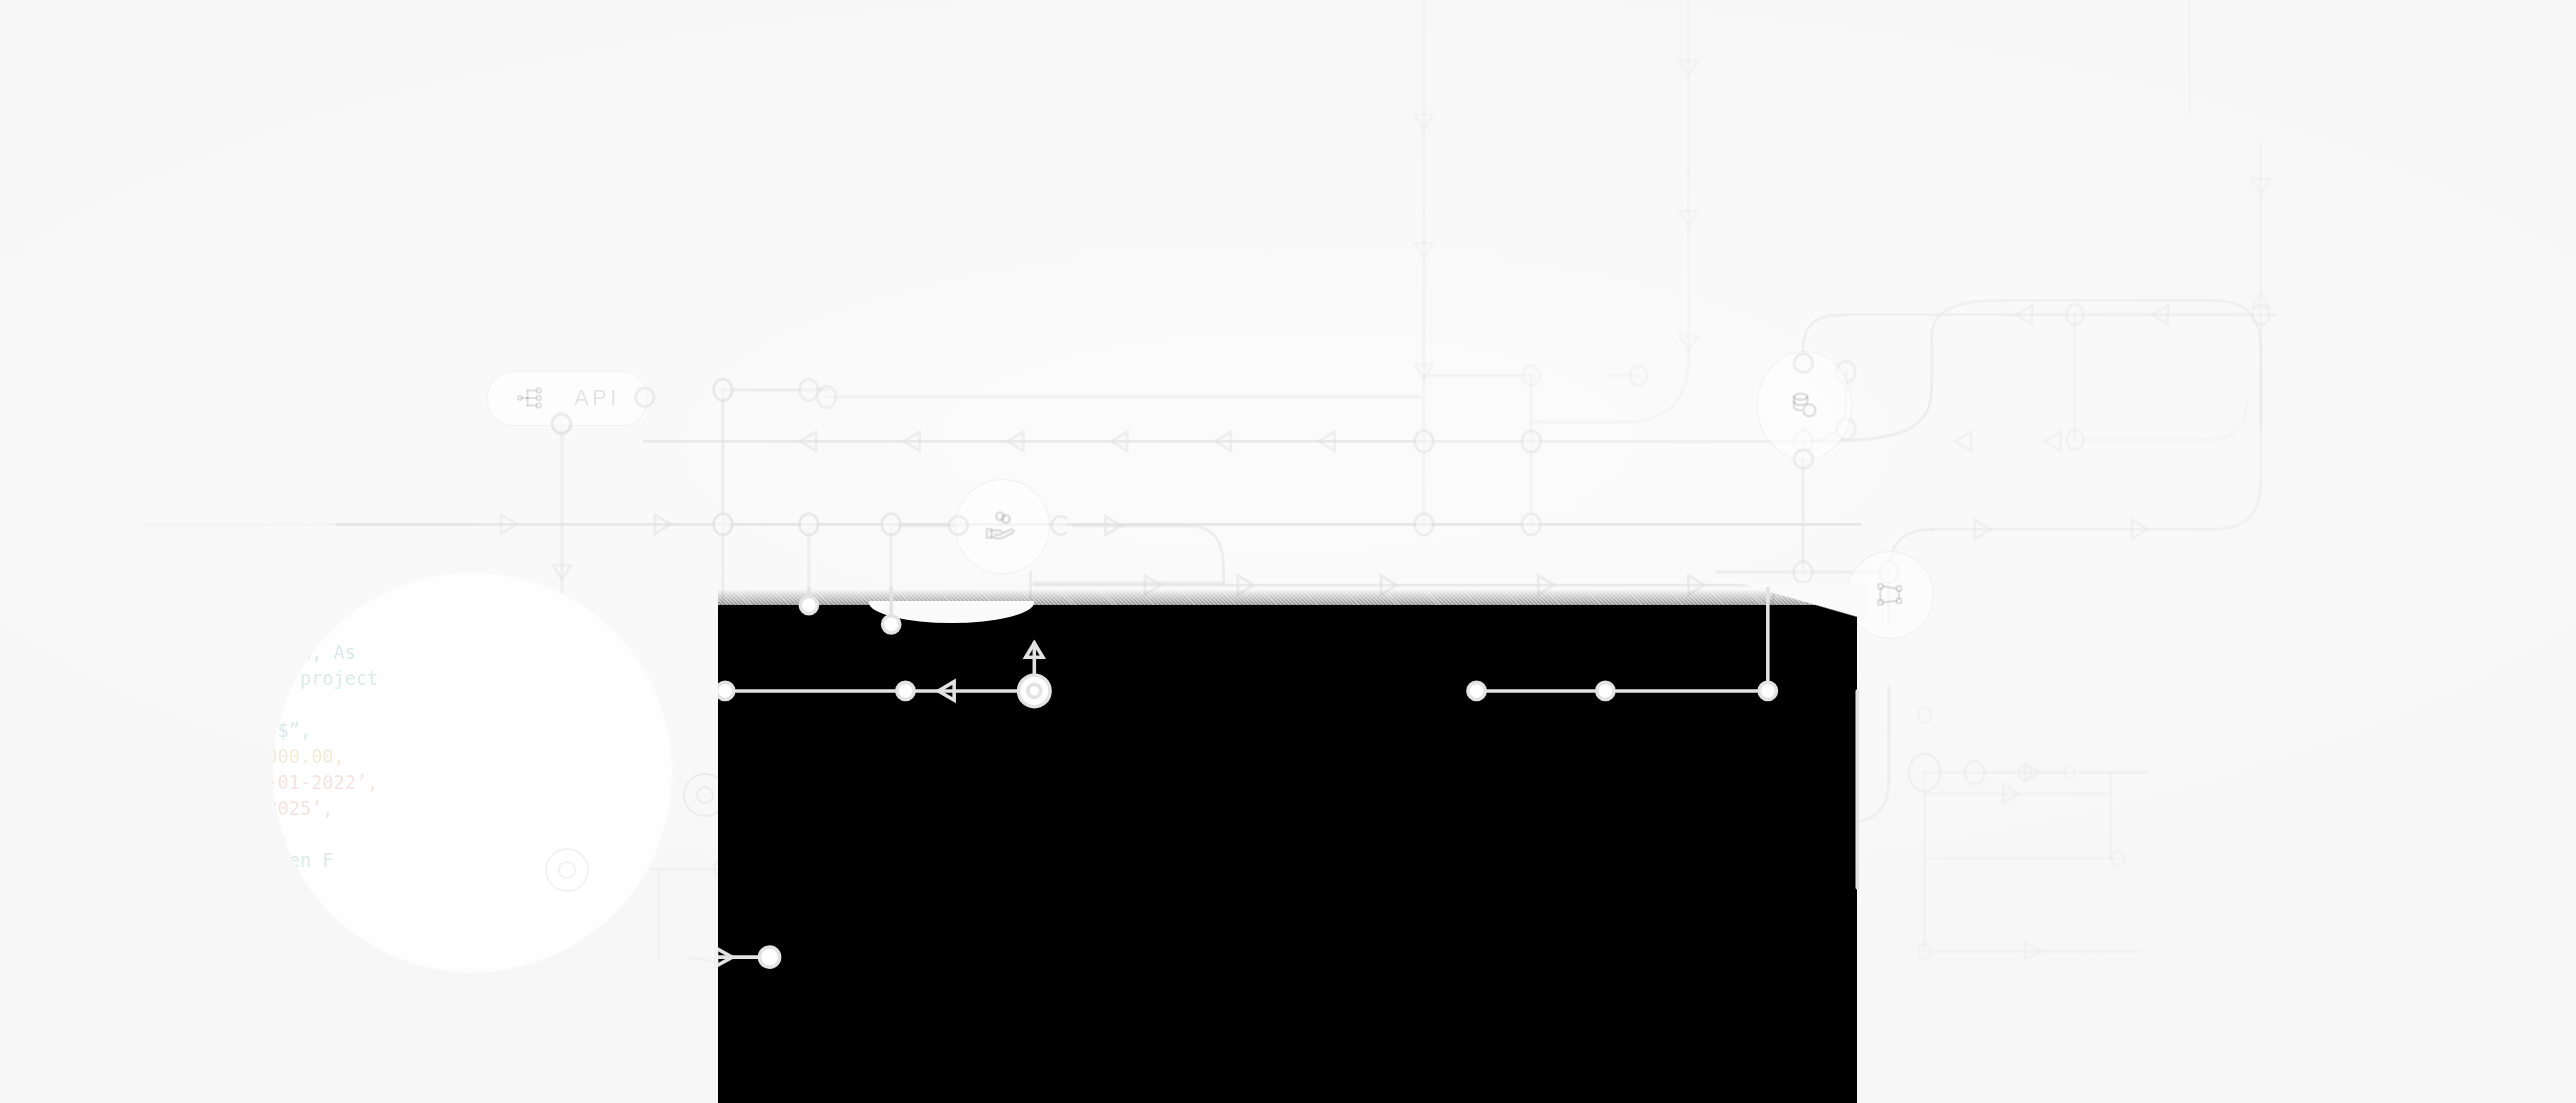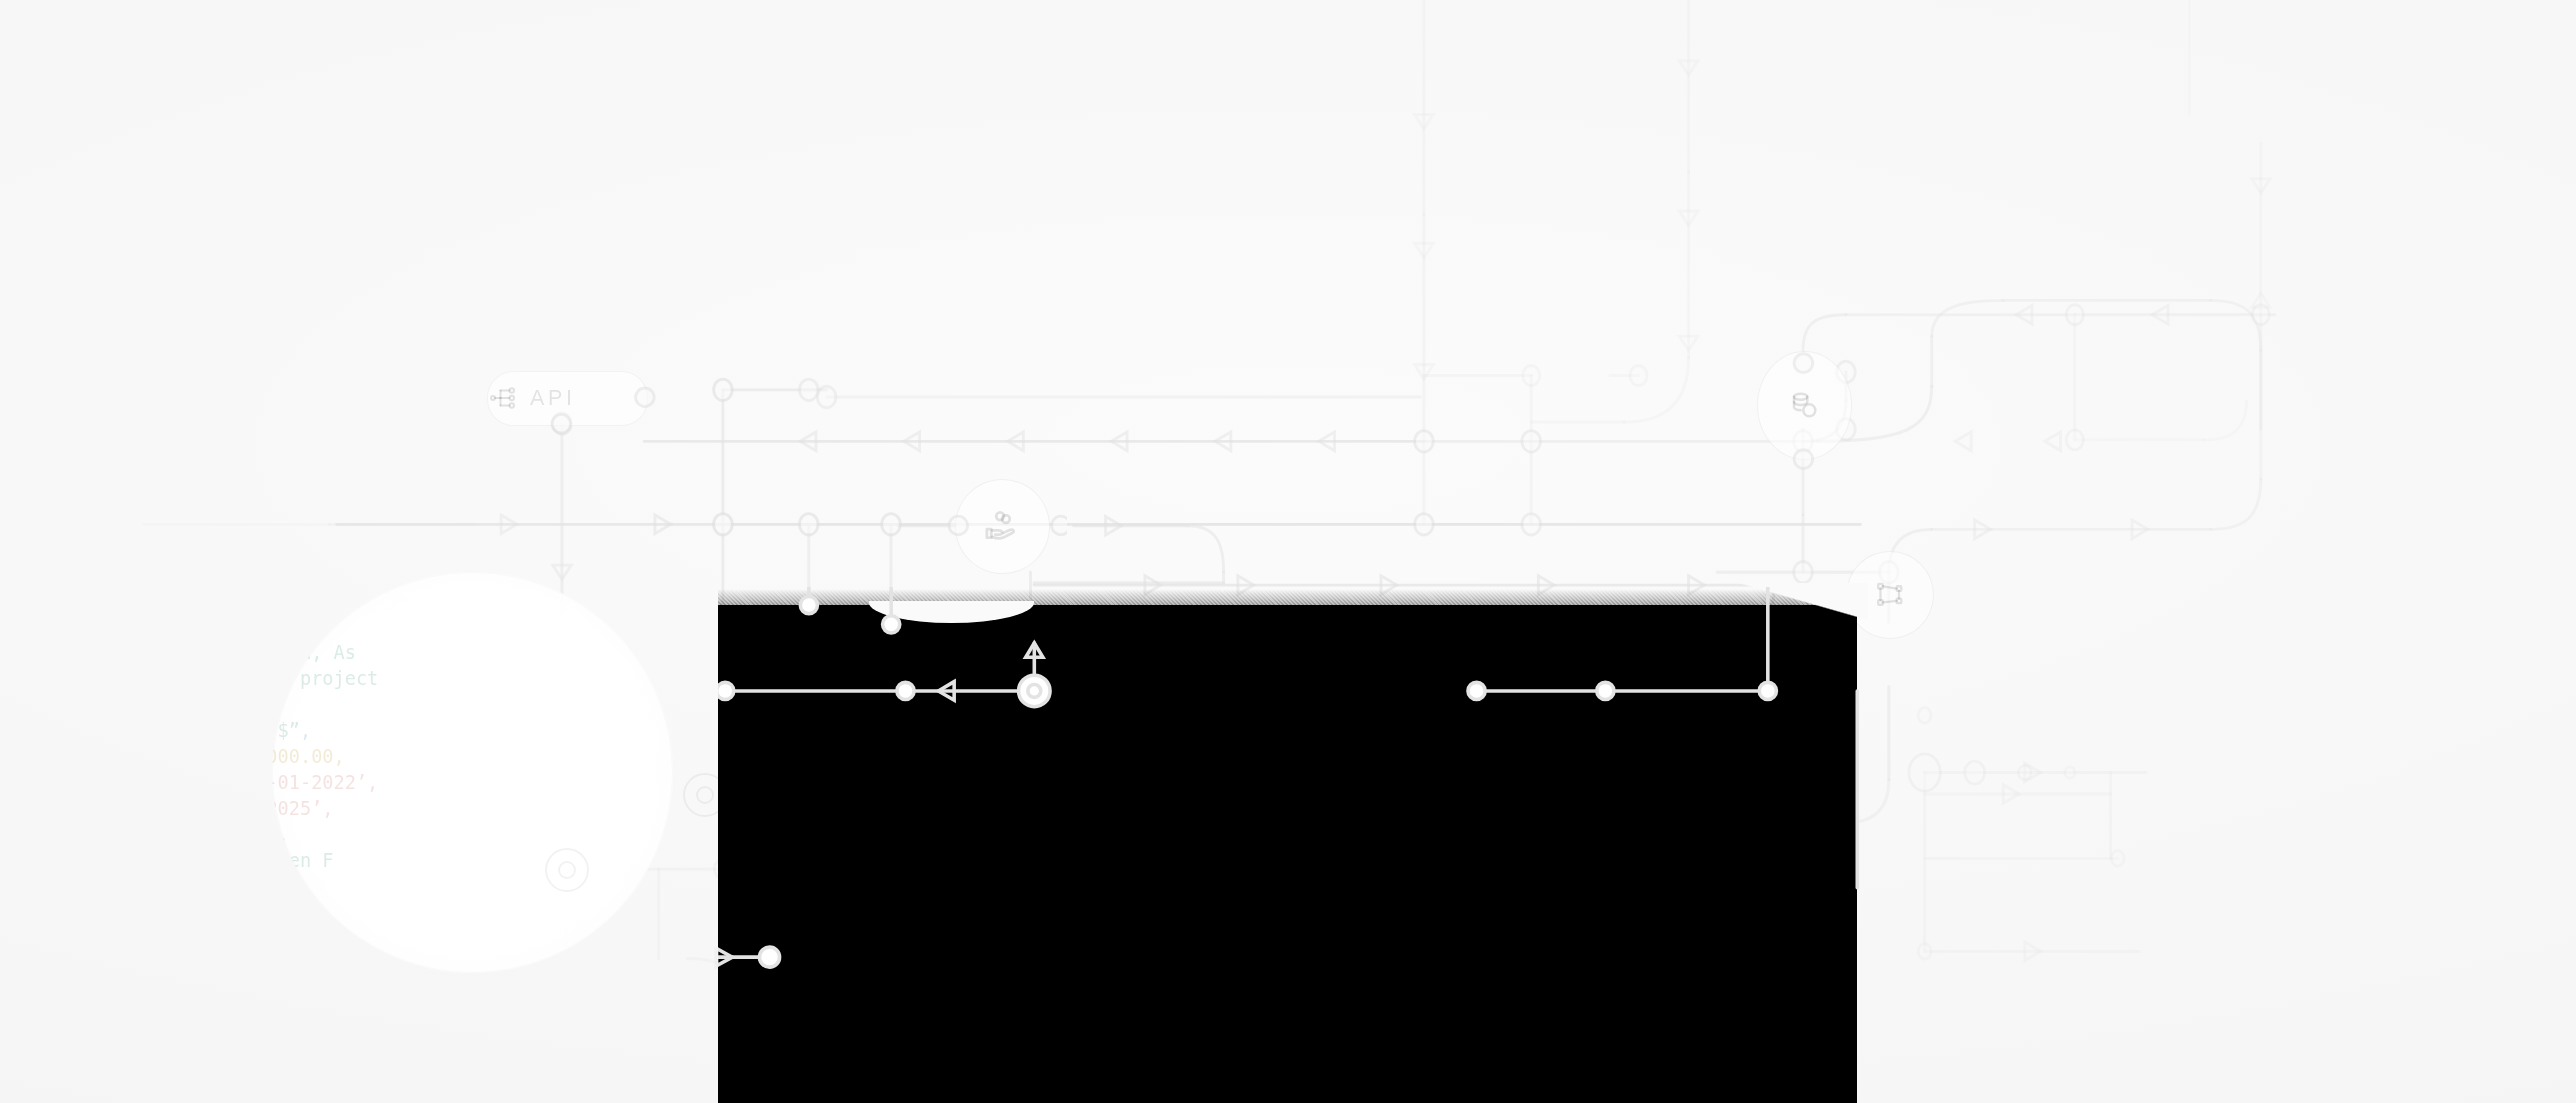--- a/index.html
+++ b/index.html
@@ -74,21 +74,22 @@
     position: absolute;
     left: 487px;
     top: 371px;
     width: 159px;
     height: 53px;
     border: 1.4px solid rgba(0,0,0,0.045);
     border-radius: 26.5px;
     background: rgba(255,255,255,0.6);
     display: flex;
     align-items: center;
-    gap: 12px;
+    justify-content: center;
+    gap: 29px;
   }
   #api-badge .api-label {
     font-family: "Liberation Sans", sans-serif;
     font-size: 21.5px;
     letter-spacing: 3.6px;
     color: rgba(0,0,0,0.10);
     font-weight: 400;
   }
 
   

